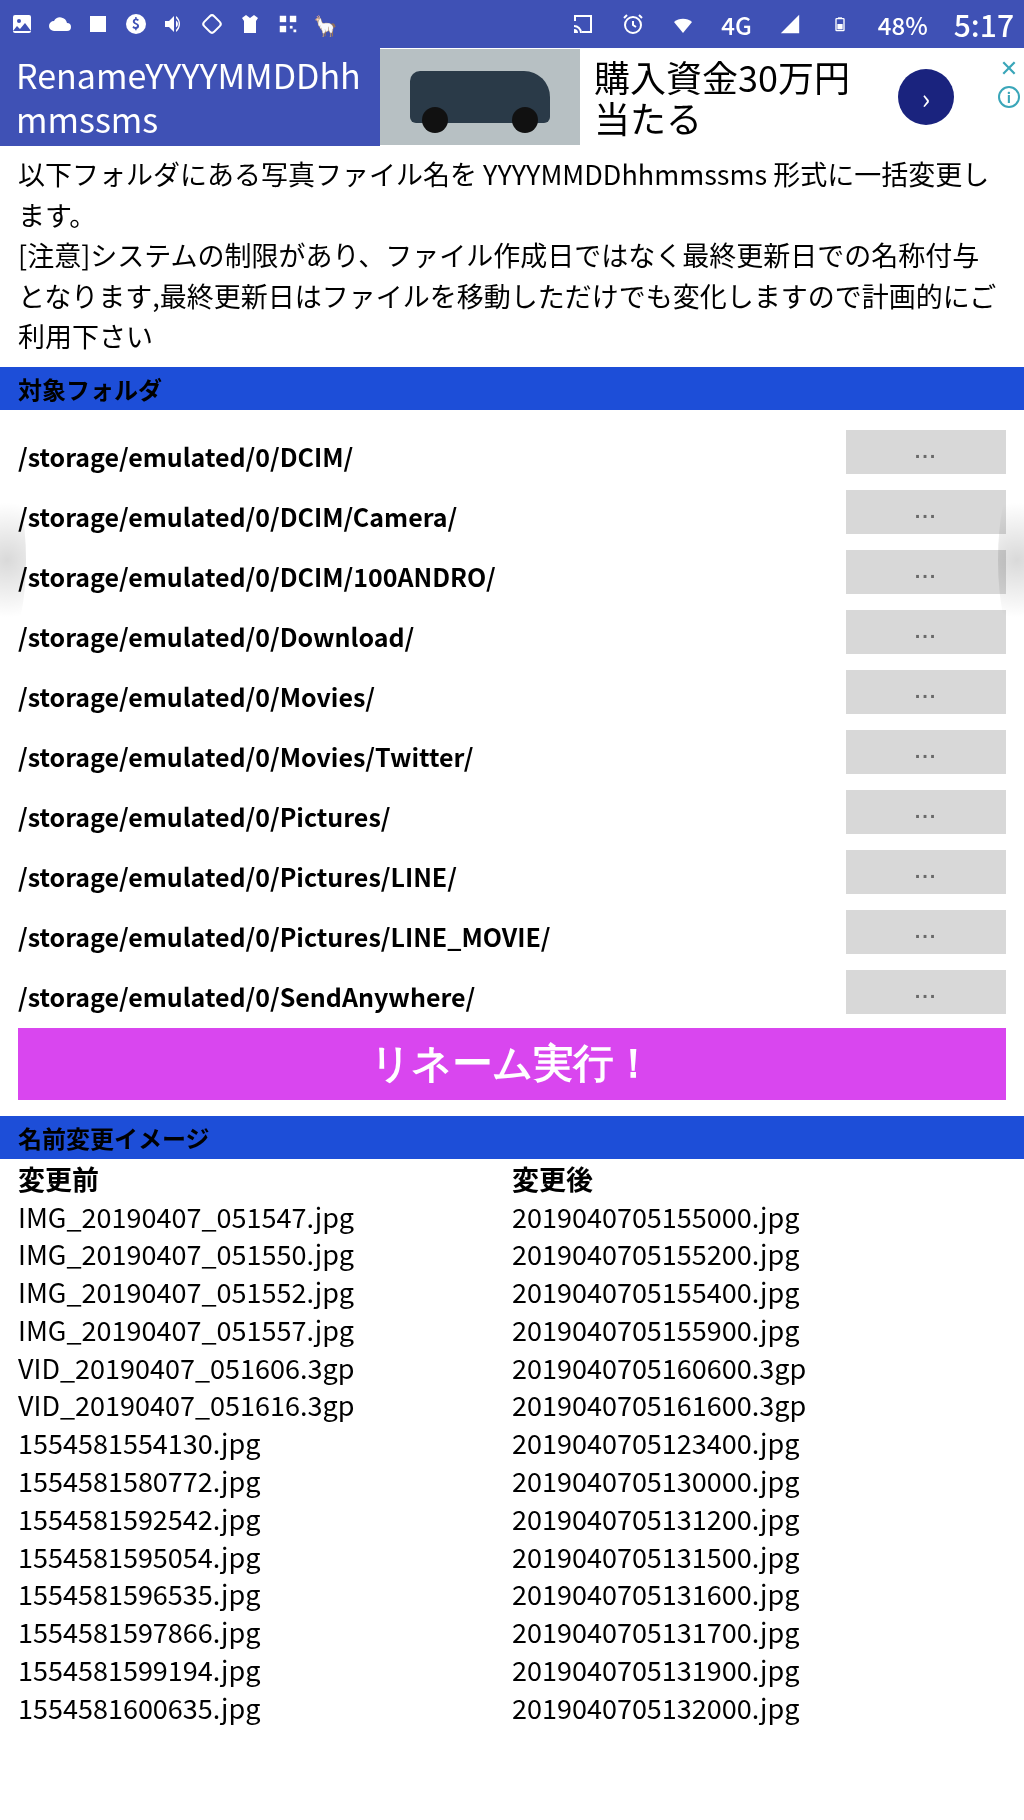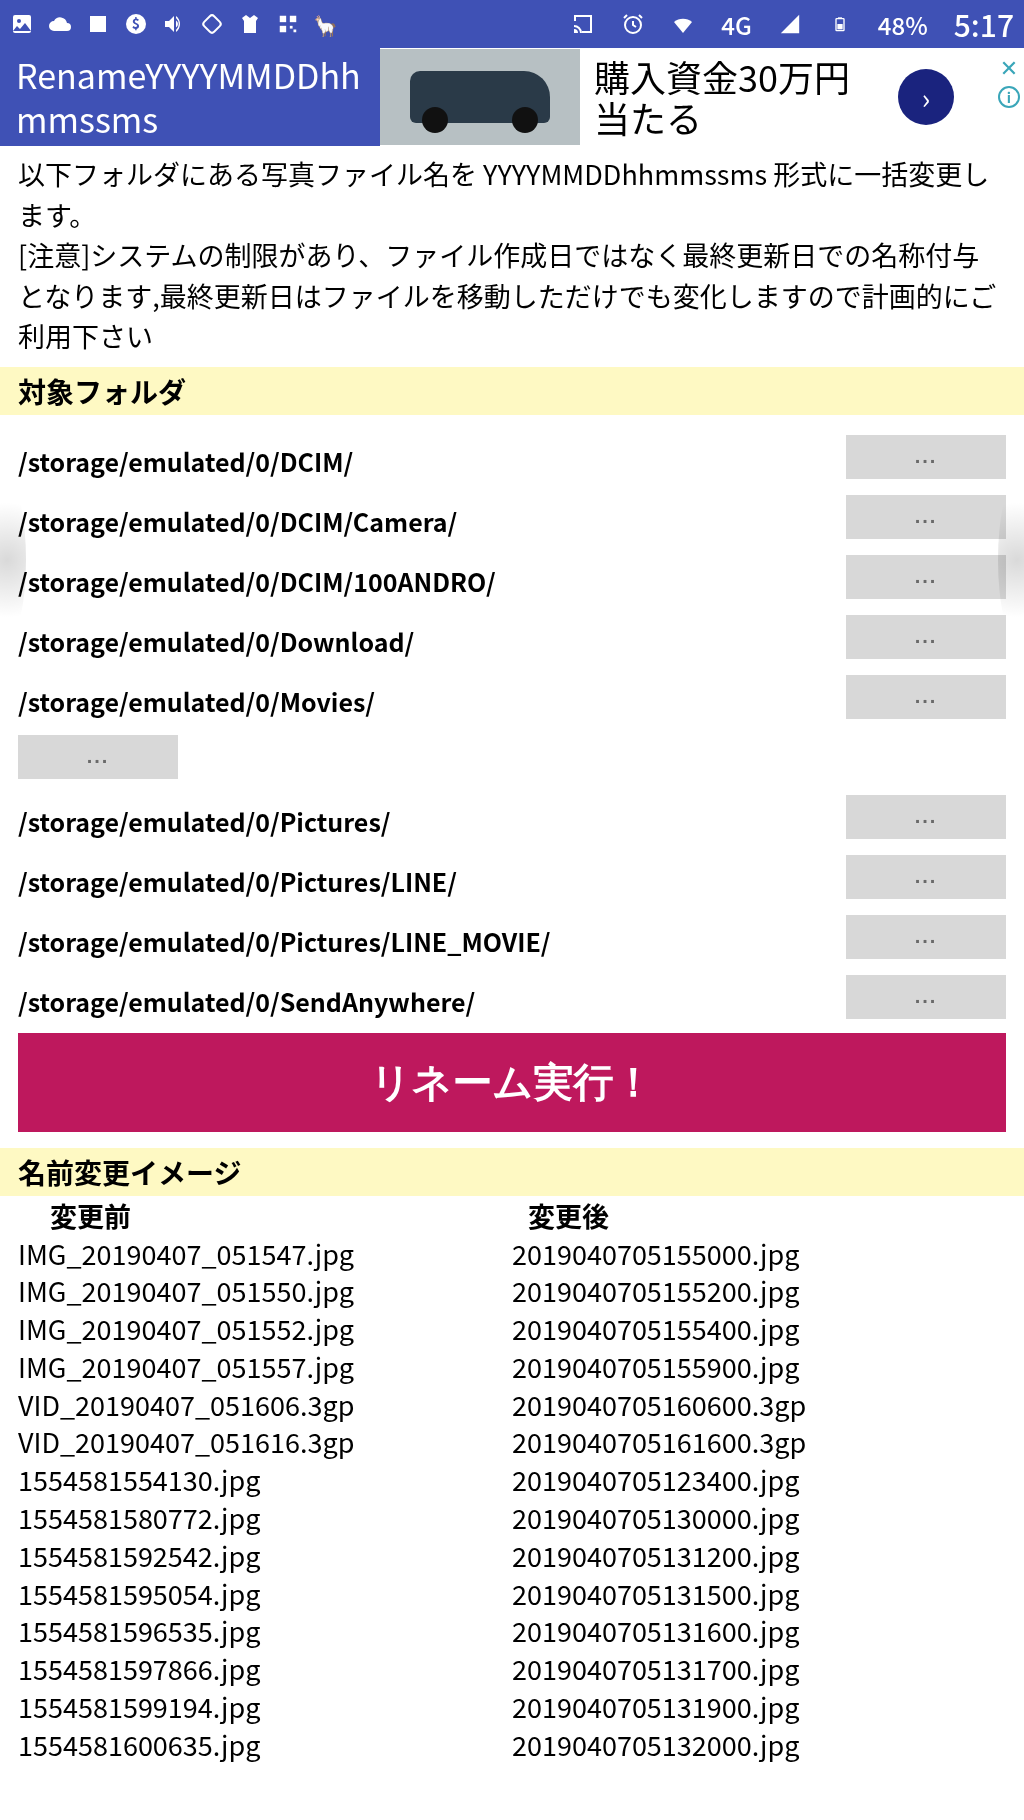--- a/index.html
+++ b/index.html
@@ -75,50 +75,50 @@
   .ad-info  { width:22px; height:22px; border:2px solid #3aa6b9; color:#3aa6b9; border-radius:50%; display:flex; align-items:center; justify-content:center; font-size:14px; font-weight:bold; }
 
   .description {
     padding: 8px 18px 10px;
     font-size: 27px;
     color:#000;
     line-height:1.5;
   }
 
   .section-header {
-    background:#fef9c3;
-    font-size:28px;
+    background:#1d4ed8;
+    font-size:24px;
     font-weight:700;
     padding: 4px 18px;
     color:#000;
   }
 
   .folder-list { padding: 4px 0 8px; }
   .folder-row {
     display:flex; align-items:flex-end; height:60px; padding: 0 18px;
   }
   .folder-path { font-size:25px; font-weight:700; color:#000; flex:1; word-break:break-all; }
   .folder-btn {
     width:160px; height:44px; background:#d8d8d8; border:none;
     color:#6a6a6a; font-size:20px; font-weight:700; letter-spacing:2px;
     display:flex; align-items:center; justify-content:center;
   }
 
   .execute-btn {
     margin: 6px 18px 16px;
-    height: 99px;
-    background:#be185d;
+    height: 72px;
+    background:#d946ef;
     color:#fff;
     display:flex; align-items:center; justify-content:center;
     font-size:40px; font-weight:600;
     border:none; width:calc(100% - 36px);
   }
 
   .preview-table { padding: 0 18px; }
-  .preview-headers { display:flex;margin-left:32px; }
+  .preview-headers { display:flex; }
   .preview-col { width:50%; font-size:27px; font-weight:700; }
   .preview-rows { display:flex; }
   .preview-list { width:50%; }
   .preview-cell { font-size:27px; color:#000; line-height:1.4; }
 
   .edge-hint {
     position:absolute; top:480px; width:38px; height:160px; border-radius:50%;
     background: radial-gradient(circle at center, rgba(0,0,0,0.15), transparent 70%);
   }
   .edge-left  { left:-12px; }
@@ -249,20 +249,21 @@
     </div>
     <div class="folder-row">
       <div class="folder-path">/storage/emulated/0/Download/</div>
       <button class="folder-btn">...</button>
     </div>
     <div class="folder-row">
       <div class="folder-path">/storage/emulated/0/Movies/</div>
       <button class="folder-btn">...</button>
     </div>
     <div class="folder-row">
+      <div class="folder-path">/storage/emulated/0/Movies/Twitter/</div>
       <button class="folder-btn">...</button>
     </div>
     <div class="folder-row">
       <div class="folder-path">/storage/emulated/0/Pictures/</div>
       <button class="folder-btn">...</button>
     </div>
     <div class="folder-row">
       <div class="folder-path">/storage/emulated/0/Pictures/LINE/</div>
       <button class="folder-btn">...</button>
     </div>

